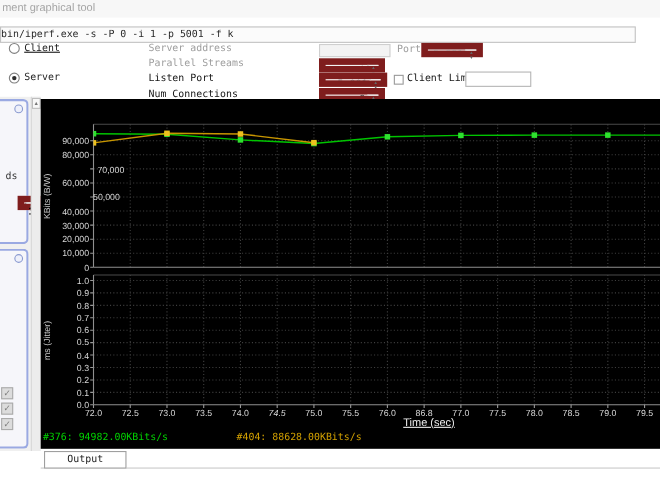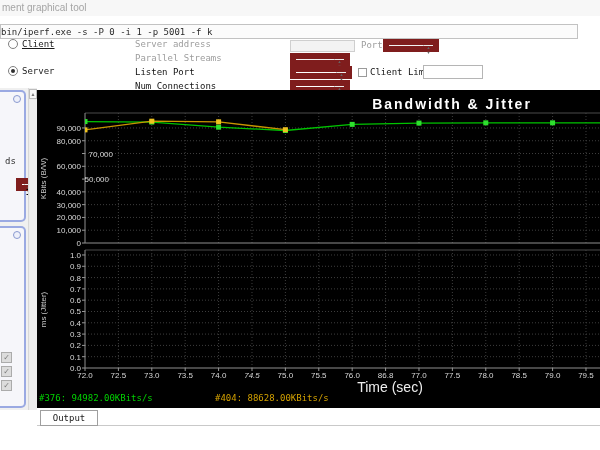--- a/index.html
+++ b/index.html
@@ -48,31 +48,31 @@
       background:#f8f8f8;border:1px solid #bdbdbd;font-size:5px;line-height:8px;text-align:center;color:#777;}
   
   .chart{position:absolute;left:37px;top:90px;width:563px;height:318px;background:#000;}
   .ctitle{position:absolute;left:270px;top:6px;width:290px;text-align:center;
       font-family:"Liberation Sans",sans-serif;font-weight:bold;font-size:14px;
       letter-spacing:2px;color:#fff;white-space:nowrap;}
   .ylab{position:absolute;width:80px;text-align:center;font-size:8px;color:#c8c8c8;
       transform:rotate(-90deg);}
   .ylab1{left:-34px;top:84px;}
   .ylab2{left:-34px;top:215px;}
-  .xlab{position:absolute;left:253px;top:289px;width:200px;text-align:center;font-size:14px;color:#ededed;}
+  .xlab{position:absolute;left:253px;top:289px;width:200px;text-align:center;font-size:10px;color:#ededed;text-decoration:underline;}
   .ytick{position:absolute;left:0;width:44px;text-align:right;font-size:8px;color:#d8d8d8;}
   .xtick{position:absolute;width:30px;top:281px;text-align:center;font-size:8px;color:#d8d8d8;}
   .legend{position:absolute;left:0;top:302px;width:100%;height:13px;
       font:9px "DejaVu Sans Mono",monospace;}
   .legend span{position:absolute;top:1px;white-space:nowrap;}
   .lg1{left:2px;}
   .lg2{left:178px;}
   
   .tabline{position:absolute;left:37px;top:425px;width:563px;border-top:1px solid #c9c9c9;}
-  .tab{position:absolute;left:40px;top:410px;width:58px;height:16px;box-sizing:border-box;
+  .tab{position:absolute;left:40px;top:410px;width:75px;height:16px;box-sizing:border-box;
       background:#fff;border:1px solid #9f9f9f;font:9px "DejaVu Sans Mono",monospace;
       text-align:center;line-height:14px;color:#1a1a1a;}
 </style>
 </head>
 <body>
 
 <div class="screen">
 
   <div class="titlebar">
     <span>ment graphical tool</span>
@@ -148,21 +148,20 @@
       <span class="ck" style="top:124px;">✓</span>
       <span class="ck" style="top:138px;">✓</span>
       <span class="ck" style="top:152px;">✓</span>
     </div>
     <div class="scroll">
       <span class="up">▲</span>
     </div>
   </div>
 
   <div class="chart" id="chart-panel">
-    <div class="ctitle">Bandwidth &amp; Jitter</div>
     <div class="ylab ylab1">KBits (B/W)</div>
     <div class="ylab ylab2">ms (Jitter)</div>
     <div class="xlab">Time (sec)</div>
     <svg id="plot" width="563" height="318" style="position:absolute;left:0;top:0;">
         <clipPath id="clip0">
           <rect x="48" y="23" width="515" height="130"></rect>
         </clipPath>
         <line x1="45" y1="153" x2="48" y2="153" stroke="#999" stroke-width="1"></line>
         <line x1="48" y1="140.2173058013766" x2="563" y2="140.2173058013766" stroke="#3e3e3e" stroke-width="1" stroke-dasharray="1,2"></line>
         <line x1="45" y1="140.2173058013766" x2="48" y2="140.2173058013766" stroke="#999" stroke-width="1"></line>

